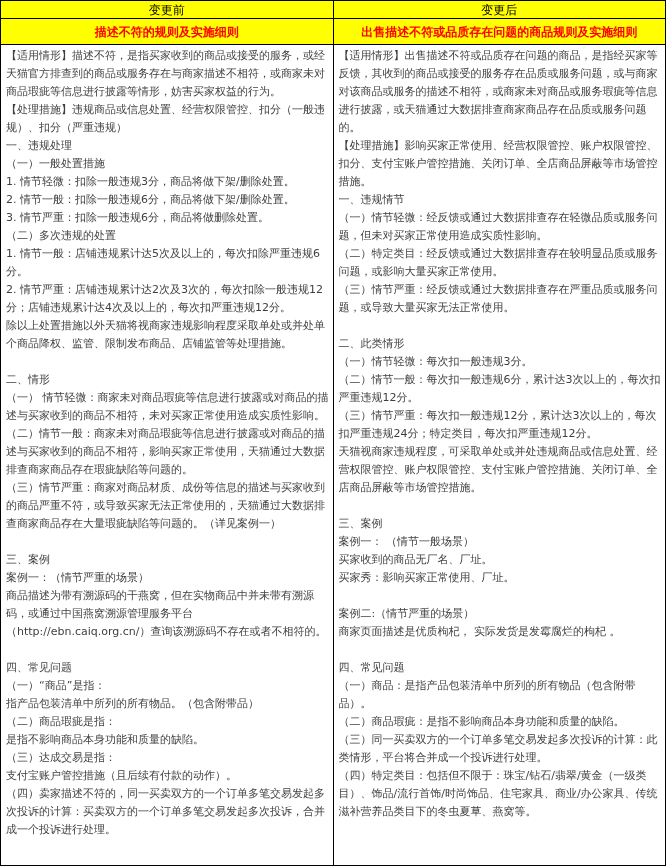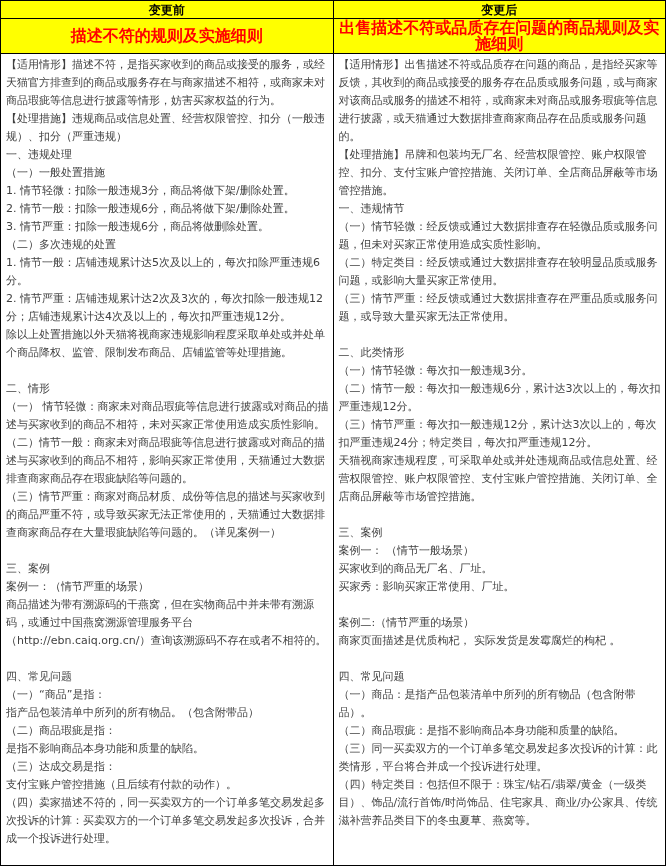--- a/index.html
+++ b/index.html
@@ -18,32 +18,32 @@
   .tbl td {
     border: 1px solid #000000;
     padding: 0;
     vertical-align: top;
     box-sizing: border-box;
   }
   tr.hdr td {
     height: 18px;
     background: #ffff00;
     color: #000000;
-    font-weight: bold;
+    font-weight: normal;
     font-size: 12px;
     text-align: center;
     vertical-align: middle;
     line-height: 16px;
   }
   tr.sub td {
-    height: 35px;
+    height: 26px;
     background: #ffff00;
     color: #ff0000;
     font-weight: bold;
-    font-size: 16px;
+    font-size: 12px;
     text-align: center;
     vertical-align: middle;
     line-height: 16px;
   }
   tr.body td {
     background: #ffffff;
     overflow: hidden;
   }
   .cell-inner {
     padding: 2px 4px 2px 5px;
@@ -136,21 +136,21 @@
             <p class="para">支付宝账户管控措施（且后续有付款的动作）。</p>
 
             <p class="para">（四）卖家描述不符的，同一买卖双方的一个订单多笔交易发起多次投诉的计算：买卖双方的一个订单多笔交易发起多次投诉，合并成一个投诉进行处理。</p>
           </div>
       </td>
       <td>
         <div class="cell-inner">
 
             <p class="para">【适用情形】出售描述不符或品质存在问题的商品，是指经买家等反馈，其收到的商品或接受的服务存在品质或服务问题，或与商家对该商品或服务的描述不相符，或商家未对商品或服务瑕疵等信息进行披露，或天猫通过大数据排查商家商品存在品质或服务问题的。</p>
 
-            <p class="para">【处理措施】吊牌和包装均无厂名、经营权限管控、账户权限管控、扣分、支付宝账户管控措施、关闭订单、全店商品屏蔽等市场管控措施。</p>
+            <p class="para">【处理措施】影响买家正常使用、经营权限管控、账户权限管控、扣分、支付宝账户管控措施、关闭订单、全店商品屏蔽等市场管控措施。</p>
 
             <p class="para">一、违规情节</p>
 
             <p class="para">（一）情节轻微：经反馈或通过大数据排查存在轻微品质或服务问题，但未对买家正常使用造成实质性影响。</p>
 
             <p class="para">（二）特定类目：经反馈或通过大数据排查存在较明显品质或服务问题，或影响大量买家正常使用。</p>
 
             <p class="para">（三）情节严重：经反馈或通过大数据排查存在严重品质或服务问题，或导致大量买家无法正常使用。</p>
 
             <p class="para">&nbsp;</p>

